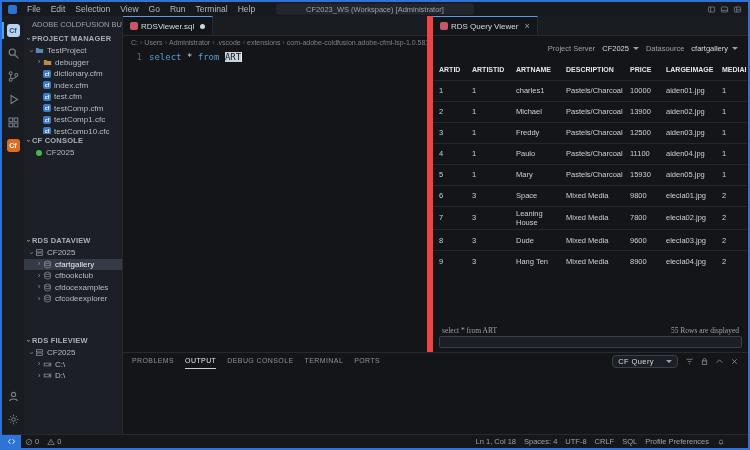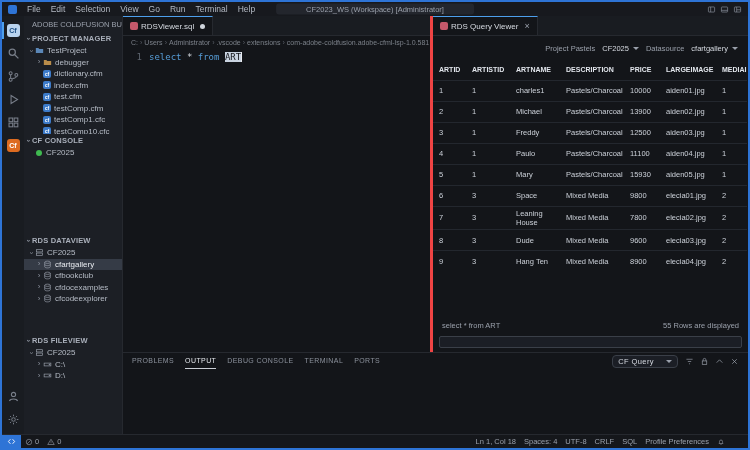--- a/index.html
+++ b/index.html
@@ -45,41 +45,41 @@
 
   
   .center{flex:1;display:flex;flex-direction:column;min-width:0;}
   .top{flex:0 0 337px;display:flex;min-width:0;border-bottom:1px solid #26292f;}
   .tabbar{flex:0 0 20px;height:20px;background:#191c21;display:flex;border-bottom:1px solid #26292f;}
   .tab{display:flex;align-items:center;gap:3px;padding:0 7px;background:#131519;color:#d6dae1;font-size:8px;border-right:1px solid #26292f;border-top:1px solid #4d9fec;white-space:nowrap;}
   .file-ico{width:8px;height:8px;border-radius:2px;background:#c4586b;flex:0 0 8px;}
   .mod-dot{width:5px;height:5px;border-radius:50%;background:#cfd4db;margin-left:3px;}
   .tab-close{color:#9aa0ab;font-size:9px;margin-left:3px;}
 
-  .editor-col{flex:0 0 310px;width:310px;display:flex;flex-direction:column;background:#131519;min-width:0;border-right:3px solid #ef4444;}
+  .editor-col{flex:0 0 310px;width:310px;display:flex;flex-direction:column;background:#131519;min-width:0;border-right:6px solid #ef4444;}
   .breadcrumb{flex:0 0 13px;display:flex;align-items:center;font-size:7px;color:#7b8089;padding-left:8px;white-space:nowrap;overflow:hidden;gap:2px;}
   .bc-sep{color:#5a5f68;}
   .code{flex:1;font-family:"DejaVu Sans Mono",monospace;font-size:9px;padding-top:2px;overflow:hidden;}
   .code-line{display:flex;height:12px;align-items:center;white-space:pre;}
   .gutter{flex:0 0 26px;width:26px;text-align:right;padding-right:7px;color:#5d636d;}
   .tok-keyword{color:#569cd6;}
   .tok-plain{color:#d4d8de;}
   .tok-selected{background:#c9d3e0;color:#16181c;}
   .cursor{display:inline-block;width:1px;height:10px;background:#e8ebf0;vertical-align:middle;}
 
   
   .rds-col{flex:1;display:flex;flex-direction:column;background:#131519;min-width:0;}
   .rds-toolbar{flex:0 0 24px;display:flex;align-items:center;justify-content:flex-end;gap:7px;font-size:7.5px;color:#9aa0ab;padding-right:10px;white-space:nowrap;}
   .select{display:flex;align-items:center;gap:4px;color:#d6dae1;}
   .select::after{content:"";border-left:3px solid transparent;border-right:3px solid transparent;border-top:3px solid #9aa0ab;}
   .grid{flex:1;overflow:hidden;}
   .grid table{border-collapse:collapse;table-layout:fixed;width:314px;}
   .grid th{font-size:7px;color:#e2e6ec;text-align:left;font-weight:bold;height:20px;padding:0 2px 0 6px;overflow:hidden;white-space:nowrap;}
   .grid td{font-size:7.5px;color:#ccd1d9;padding:2px 2px 2px 6px;border-top:1px solid #23272e;height:21px;overflow:hidden;line-height:1.25;}
-  .rds-status{flex:0 0 14px;display:flex;align-items:flex-start;justify-content:space-between;font-size:7.5px;color:#9aa0ab;padding:0 9px;white-space:nowrap;}
+  .rds-status{flex:0 0 14px;display:flex;align-items:flex-end;justify-content:space-between;font-size:7.5px;color:#9aa0ab;padding:0 9px;white-space:nowrap;font-family:Liberation Serif, serif;}
   .rds-input{flex:0 0 12px;height:12px;margin:1px 6px 4px;background:#1b1e25;border:1px solid #3a3f48;border-radius:2px;color:#d6dae1;font-size:8px;padding:0 4px;outline:none;}
 
   
   .bottom{flex:1;display:flex;flex-direction:column;background:#131519;min-height:0;}
   .bp-bar{flex:0 0 16px;display:flex;align-items:center;padding:0 9px;gap:11px;font-size:7px;letter-spacing:.4px;color:#8b919c;white-space:nowrap;}
   .bp-tab{height:16px;display:flex;align-items:center;border-bottom:1px solid transparent;}
   .bp-tab.active{color:#e4e7ec;border-bottom-color:#c9cdd4;}
   .bp-right{margin-left:auto;display:flex;align-items:center;gap:7px;color:#9aa0ab;}
   .bp-select{display:flex;align-items:center;gap:12px;border:1px solid #3a3f48;background:#1b1e25;border-radius:4px;font-size:7.5px;color:#d6dae1;padding:1px 5px;}
   .bp-select::after{content:"";border-left:3px solid transparent;border-right:3px solid transparent;border-top:3px solid #9aa0ab;}
@@ -399,21 +399,21 @@
 
         <div class="rds-col">
           <div class="tabbar">
             <div class="tab">
               <span class="file-ico"></span>
               <span>RDS Query Viewer</span>
               <span class="tab-close">×</span>
             </div>
           </div>
           <div class="rds-toolbar">
-            <span>Project Pastels</span>
+            <span>Project Server</span>
             <span class="select">
                 <span>CF2025</span>
               </span>
             <span>Datasource</span>
             <span class="select">
                 <span>cfartgallery</span>
               </span>
           </div>
           <div class="grid" id="grid">
               <table>

